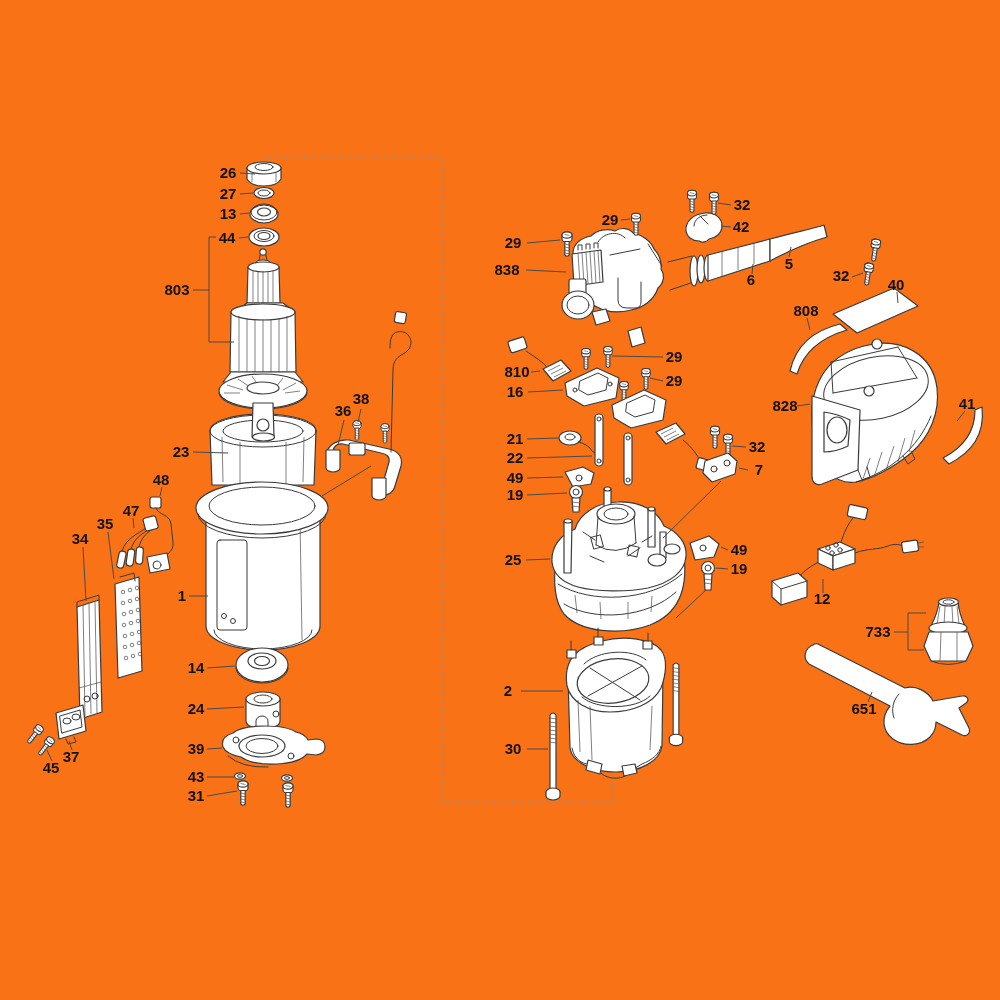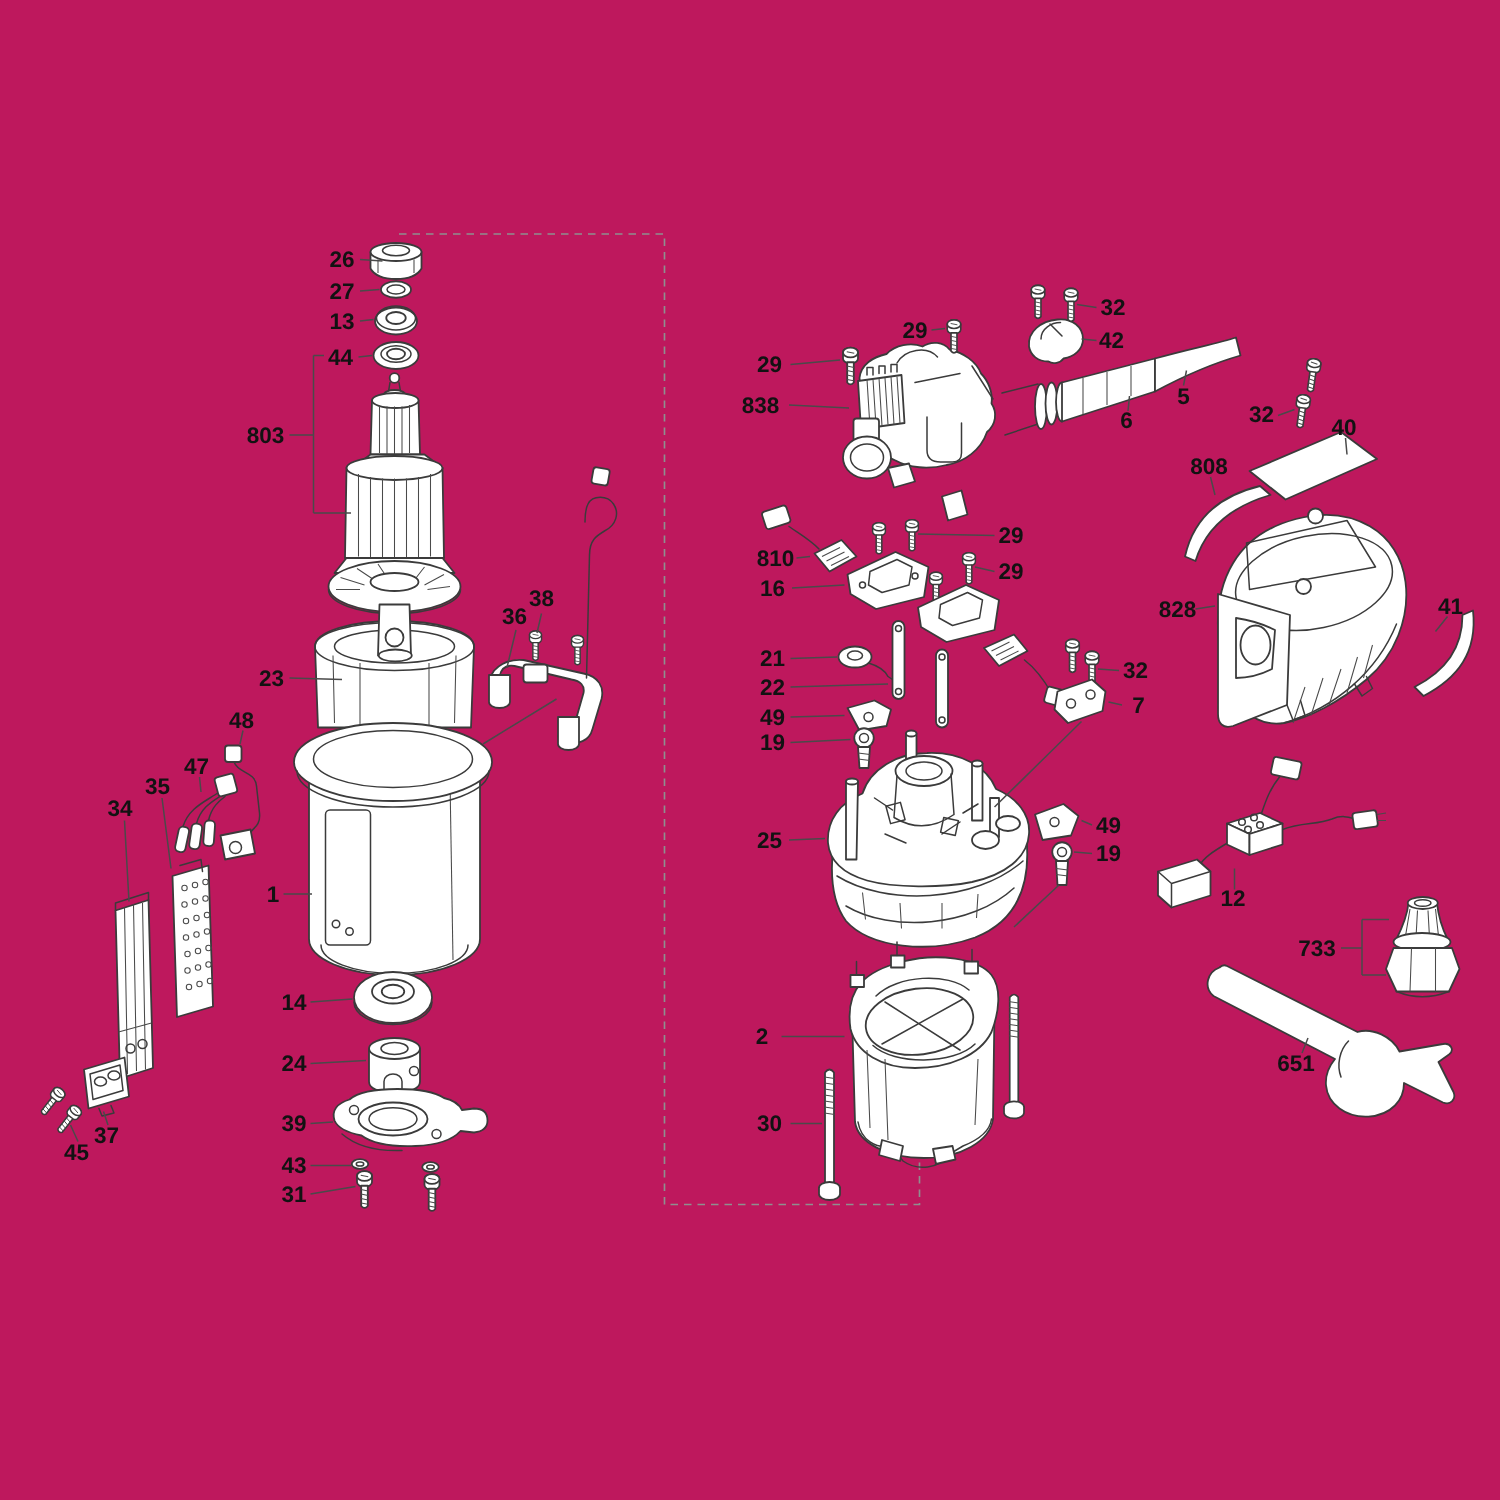--- a/index.html
+++ b/index.html
@@ -1,16 +1,16 @@
 <!DOCTYPE html>
 <html><head>
 <meta charset="utf-8">
 <style>
   html,body{margin:0;padding:0;background:#ffffff;}
-  .stage{position:relative;width:1000px;height:1000px;background:#be185d;overflow:hidden;}
+  .stage{position:relative;width:1000px;height:1000px;background:#f97316;overflow:hidden;}
   svg{display:block;}
   .part{fill:#ffffff;stroke:#3b3b3b;stroke-width:1.2;stroke-linejoin:round;stroke-linecap:round;}
   .detail{fill:none;stroke:#3b3b3b;stroke-width:1;stroke-linejoin:round;stroke-linecap:round;}
   .thin{fill:none;stroke:#4a4a4a;stroke-width:0.7;}
   .leader{fill:none;stroke:#4a4a4a;stroke-width:1;}
   .dash{fill:none;stroke:#8f8f8f;stroke-width:1.1;stroke-dasharray:5 4;}
   text.lbl{font-family:"Liberation Sans",sans-serif;font-weight:bold;font-size:15px;fill:#121212;text-anchor:middle;}
 </style>
 </head>
 <body>

